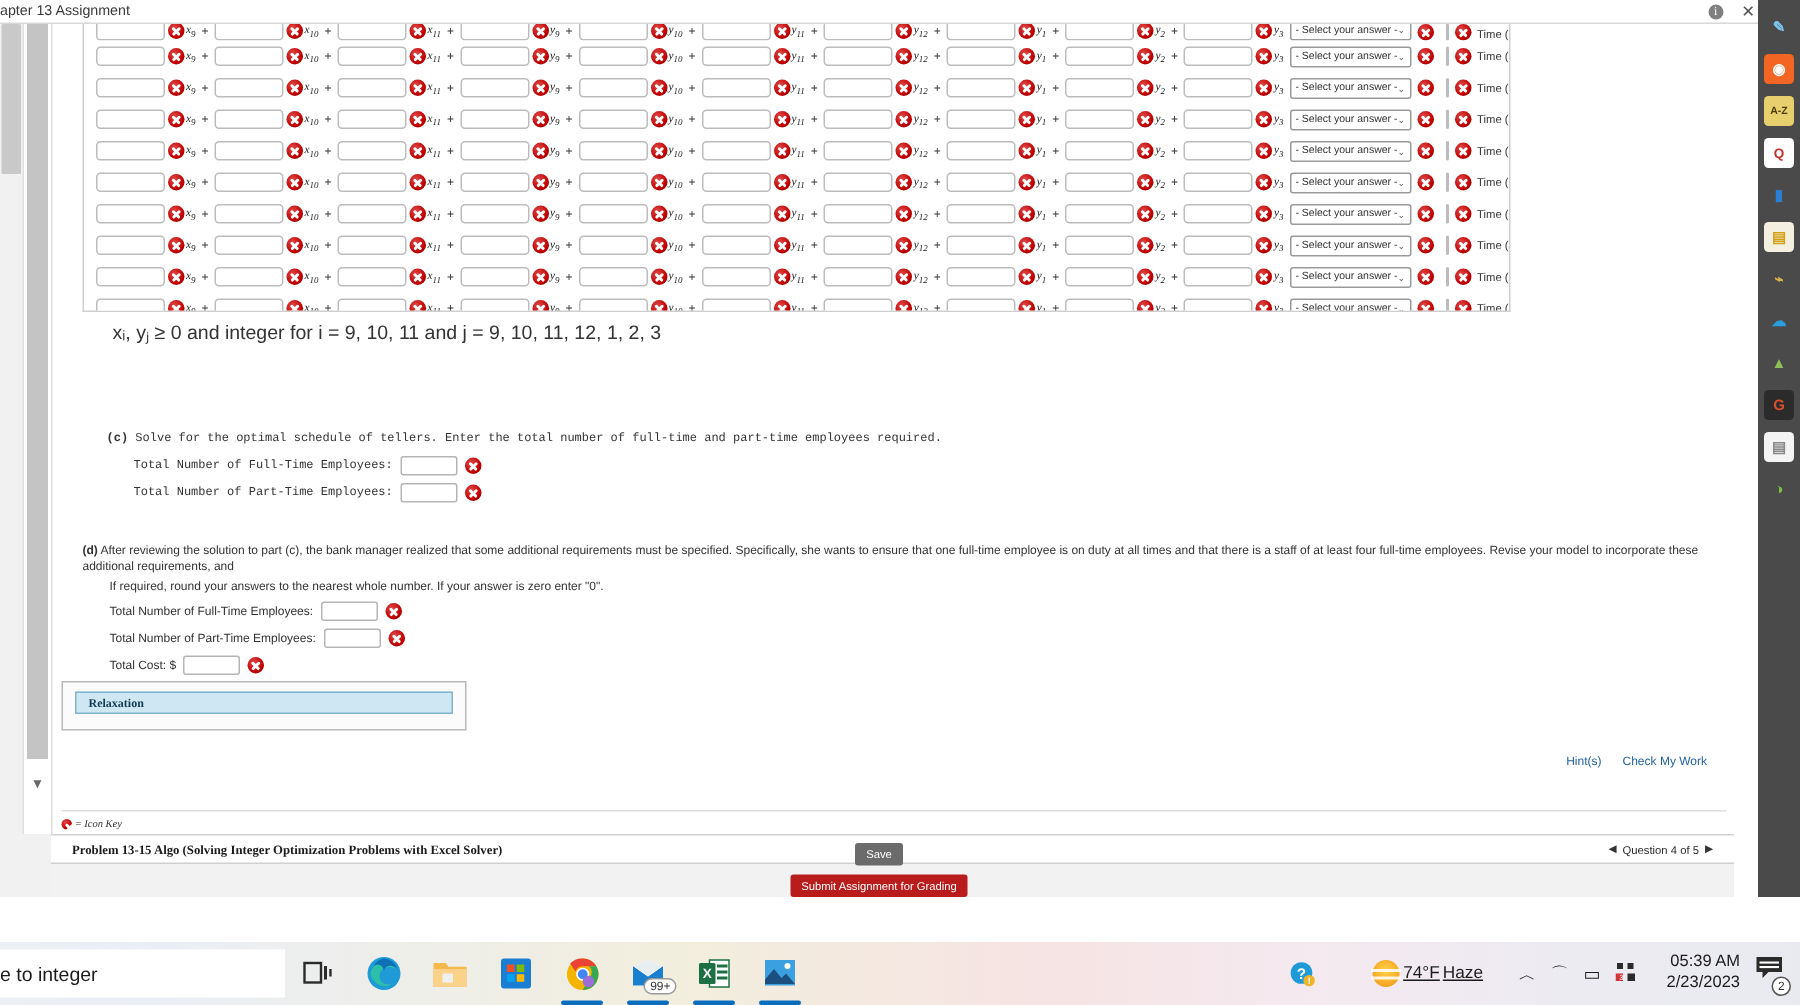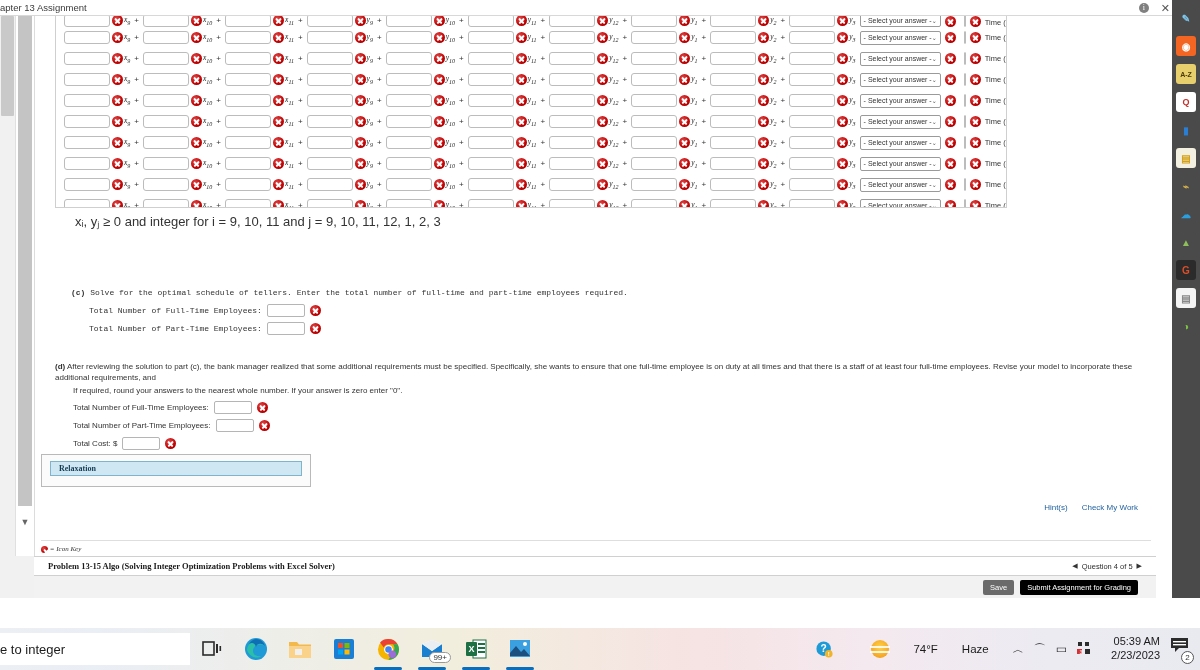--- a/index.html
+++ b/index.html
@@ -197,28 +197,28 @@
     font-size: 8.5px; color: #1b1b1b; font-weight: bold;
     font-family: "Liberation Serif", serif;
   }
   #qnav { font-size: 7.5px; color: #2c2c2c; display:flex; align-items:center; gap:4px; }
   .navarrow { font-size: 7px; color:#333; cursor:pointer; }
 
   #action-bar {
     position: absolute; left: 34px; top: 576px; width: 1122px; height: 22px;
     background: #f2f2f2;
     display:flex; align-items:center; justify-content:flex-end;
-    padding-right: 18px; gap: 6px;
+    padding-right: 18px; gap: 6px; flex-direction: column;
   }
   .btn {
     font-size: 7.5px; color:#fff; border-radius: 2px;
     padding: 3px 7px; cursor: pointer; white-space: nowrap;
   }
   #save-btn { background: #6b6b6b; }
-  #submit-btn { background: #000000; }
+  #submit-btn { background: #b91c1c; }
 
   
   #page-bg {
     position: absolute; left: 0; top: 598px; width: 1200px; height: 32px;
     background: #ffffff;
   }
   #grey-strip {
     position:absolute; left:0; top:556px; width:34px; height:74px; background:#f1f1f1;
   }
 
@@ -1149,21 +1149,21 @@
     </div>
   <div id="tray">
     <div class="tb-icon" style="width:30px;">
       <svg width="17" height="17" viewBox="0 0 20 20" aria-hidden="true">
         <circle cx="9" cy="9" r="8.5" fill="#1e9bd7"></circle>
         <text x="9" y="13.5" font-size="12" font-family="Liberation Sans, sans-serif" font-weight="bold" fill="#ffffff" text-anchor="middle">?</text>
         <circle cx="15" cy="15" r="4.5" fill="#f0b429"></circle>
         <text x="15" y="18" font-size="7" font-family="Liberation Sans, sans-serif" font-weight="bold" fill="#ffffff" text-anchor="middle">!</text>
       </svg>
     </div>
-    <div style="display:flex;align-items:center;gap:24px;margin-left:22px;">
+    <div style="display:flex;align-items:center;gap:2px;margin-left:22px;text-decoration:underline;">
       <span class="weather-sun"></span>
       <span>74°F</span>
       <span>Haze</span>
     </div>
     <span style="margin-left:14px;font-size:11px;">︿</span>
     <span style="font-size:12px;">⌒</span>
     <span style="font-size:12px;">▭</span>
     <span style="font-size:12px;position:relative;">
       <svg width="14" height="14" viewBox="0 0 14 14" aria-hidden="true">
         <rect x="1" y="1" width="4" height="4" fill="#2b2b2b"></rect>

